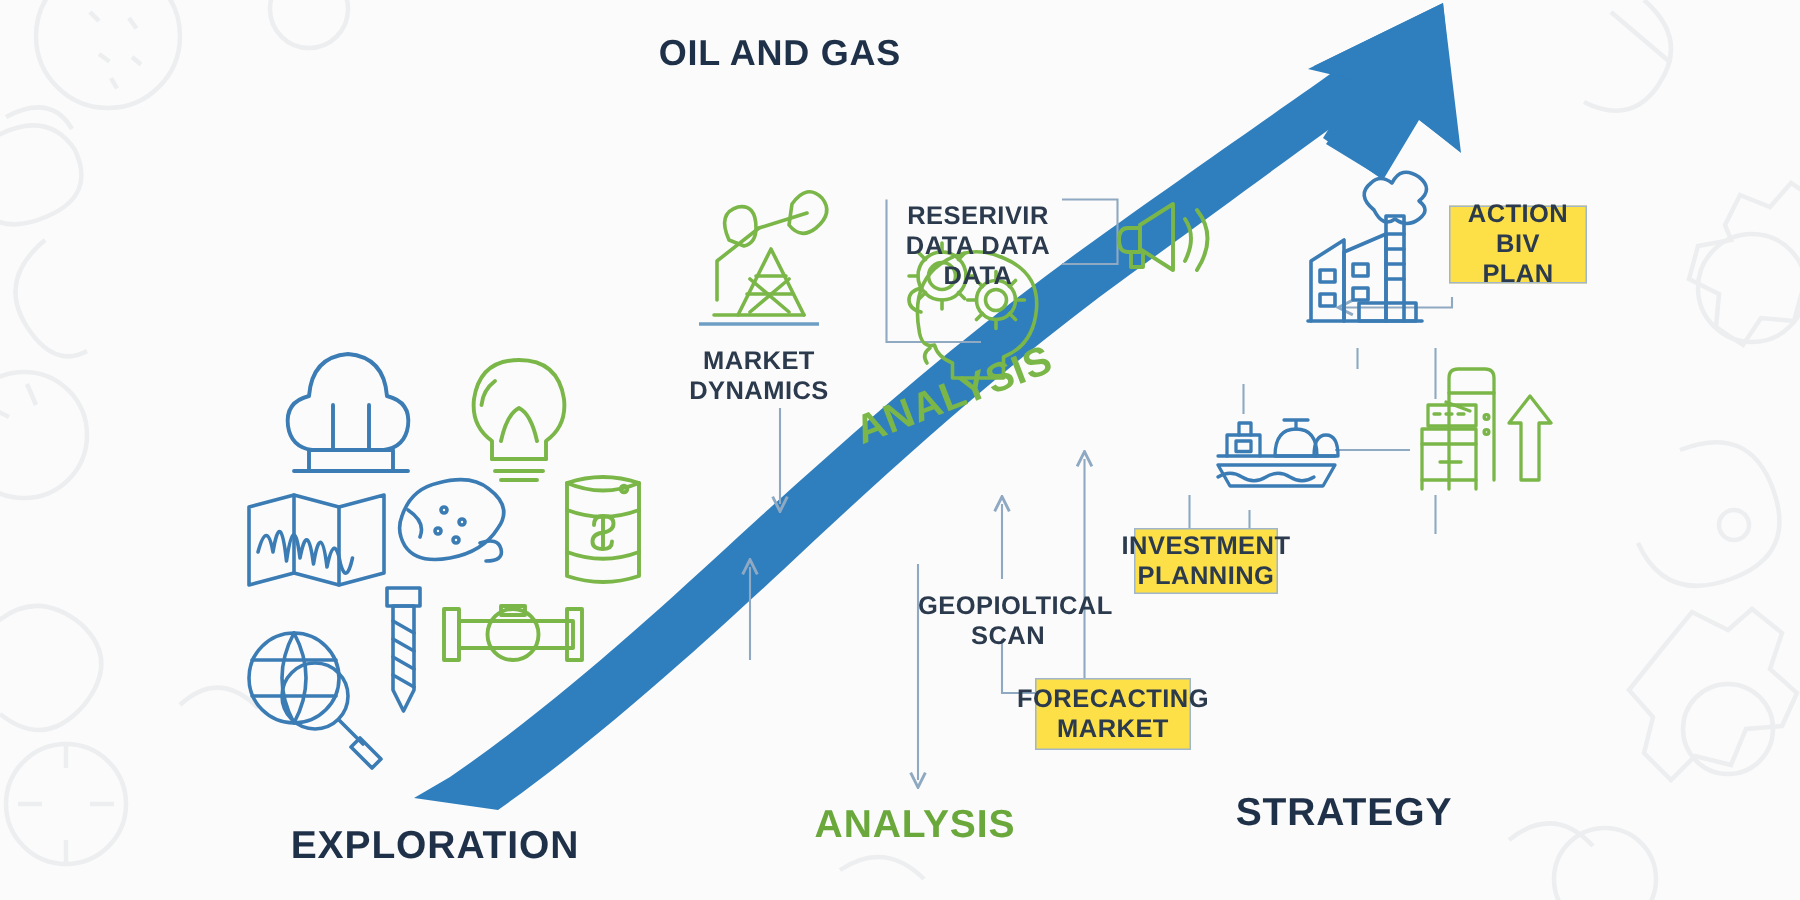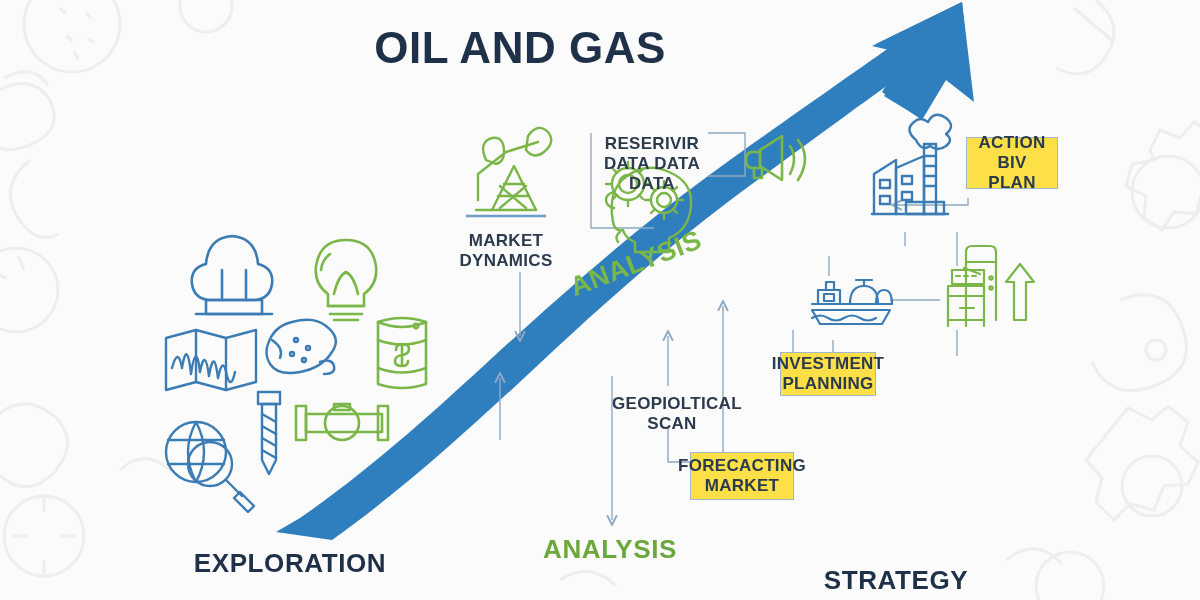--- a/index.html
+++ b/index.html
@@ -17,21 +17,21 @@
   #arrow-layer{z-index:2;}
   #connectors{z-index:3;}
   #icons{z-index:4;}
   #labels{z-index:5;}
 
   
   .txt{position:absolute;text-align:center;line-height:1.18;}
 
   #page-title{
     left:300px;top:22px;width:440px;
-    font-size:44px;font-weight:bold;letter-spacing:.5px;
+    font-size:24px;font-weight:bold;letter-spacing:.5px;
     color:#1f3149;
   }
 
   .stage-label{
     font-size:26px;font-weight:bold;letter-spacing:.6px;
   }
   .stage-label.navy{color:#1f3149;}
   .stage-label.green{color:#6aa83c;}
 
   .node-label{
@@ -314,28 +314,28 @@
       <span>SCAN</span>
     </div>
 
     <div class="txt node-label boxed" style="left:690px;top:452px;width:104px;height:48px;">
       <span>
         <span>FORECACTING</span>
         <span>MARKET</span>
       </span>
     </div>
 
-    <div class="txt node-label boxed" style="left:780px;top:352px;width:96px;height:44px;">
+    <div class="txt node-label boxed" style="left:756px;top:352px;width:96px;height:44px;">
       <span>
         <span>INVESTMENT</span>
         <span>PLANNING</span>
       </span>
     </div>
 
 
     <div class="txt stage-label navy" style="left:120px;top:548px;width:340px;">EXPLORATION</div>
 
     <div class="txt stage-label green" style="left:490px;top:534px;width:240px;">ANALYSIS</div>
 
-    <div class="txt stage-label navy" style="left:776px;top:526px;width:240px;margin-top:39px;">STRATEGY</div>
+    <div class="txt stage-label navy" style="left:776px;top:526px;width:240px;">STRATEGY</div>
 
   </div>
 </div>
 
 </body></html>

